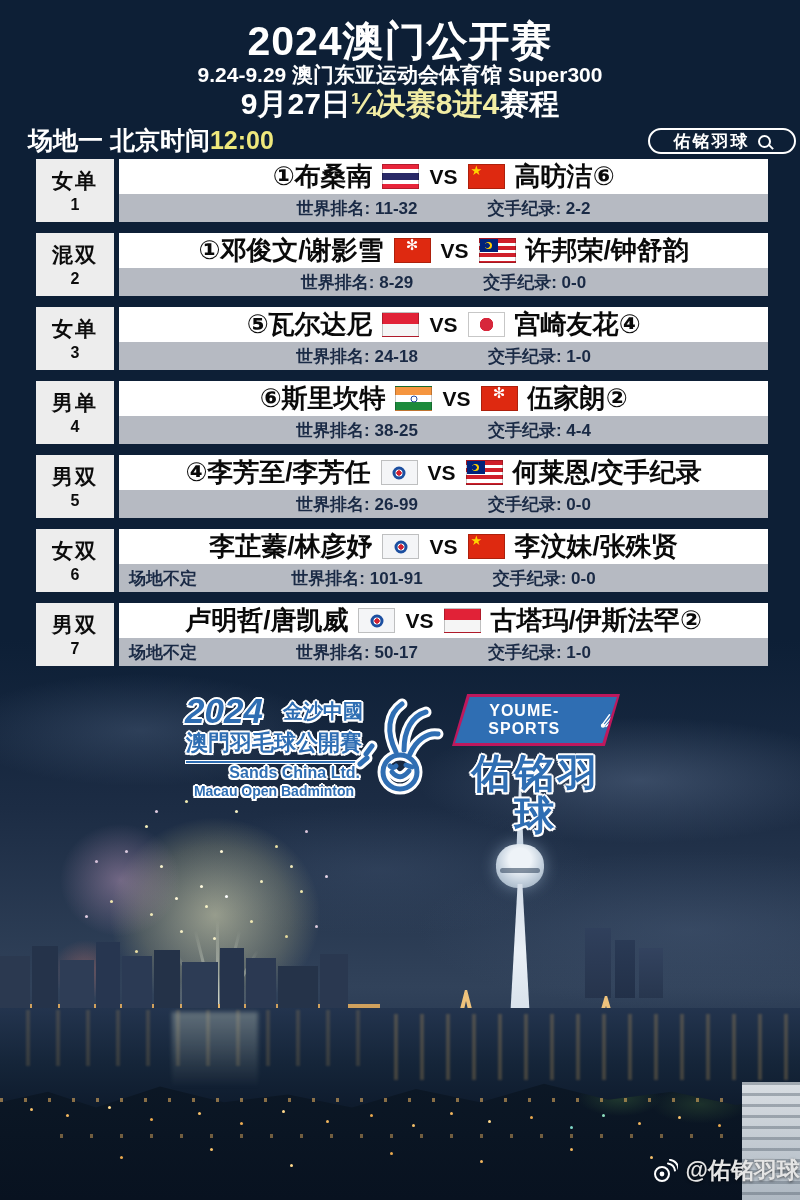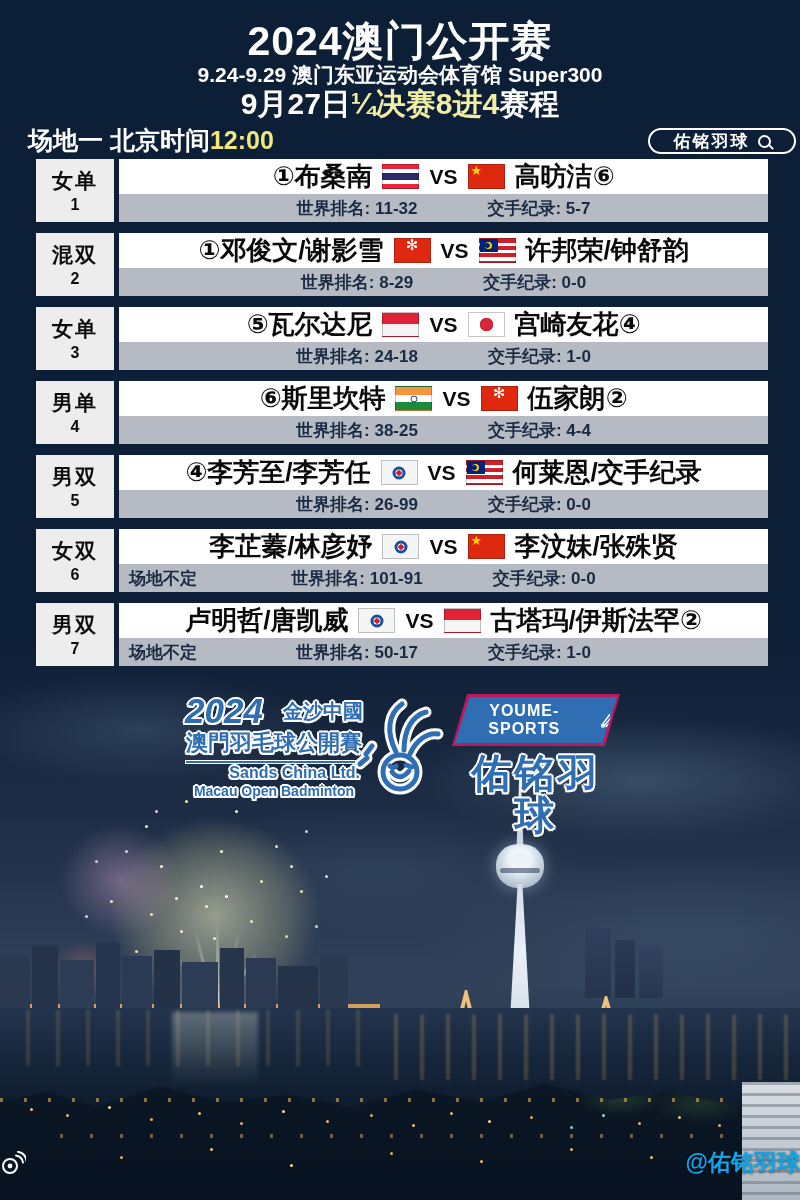--- a/index.html
+++ b/index.html
@@ -175,22 +175,22 @@
   .sands .l4{font-size:14px;font-weight:800;margin-top:1px;}
   .mascot{position:absolute;left:352px;top:0px;width:96px;height:106px;}
   .youme{position:absolute;left:452px;top:2px;width:168px;text-align:center;}
   .ribbon-outer{background:#be185d;clip-path:polygon(9% 0,100% 0,91% 100%,0 100%);padding:3px;}
   .ribbon{background:#2f6eb3;clip-path:polygon(9% 0,100% 0,91% 100%,0 100%);
     color:#fff;font-size:16px;font-weight:900;letter-spacing:1px;padding:5px 0 5px 0;
     display:flex;align-items:center;justify-content:center;gap:6px;}
   .youme-cn{margin-top:6px;font-size:40px;font-weight:900;letter-spacing:3px;line-height:42px;}
 
   
-  .wm{position:absolute;left:0;bottom:22px;width:100%;display:flex;align-items:center;
-    justify-content:space-between;gap:8px;color:#0ea5e9;font-size:23px;font-weight:700;
+  .wm{position:absolute;left:0;bottom:14px;width:100%;display:flex;align-items:center;
+    justify-content:flex-end;gap:8px;color:#e5e5e5;font-size:23px;font-weight:700;
     text-shadow:0 1px 3px rgba(0,0,0,.6);}
 </style>
 </head>
 <body>
 
 <div class="poster">
 
   <div class="photo"></div>
   <div class="fw-glow1"></div>
   <div class="fw-glow2"></div>
@@ -277,21 +277,21 @@
         <div class="match">
           <span>①布桑南</span>
           <span class="flag" data-flag="TH"></span>
           <span class="vs">VS</span>
           <span class="flag" data-flag="CN"></span>
           <span>高昉洁⑥</span>
         </div>
         <div class="sub">
           <span class="court-note"></span>
           <span>世界排名: 11-32</span>
-          <span>交手纪录: 5-7</span>
+          <span>交手纪录: 2-2</span>
         </div>
       </div>
     </div>
 
     <div class="row">
       <div class="row-label">
         <div class="cat">混双</div>
         <div class="num">2</div>
       </div>
       <div class="row-main">

